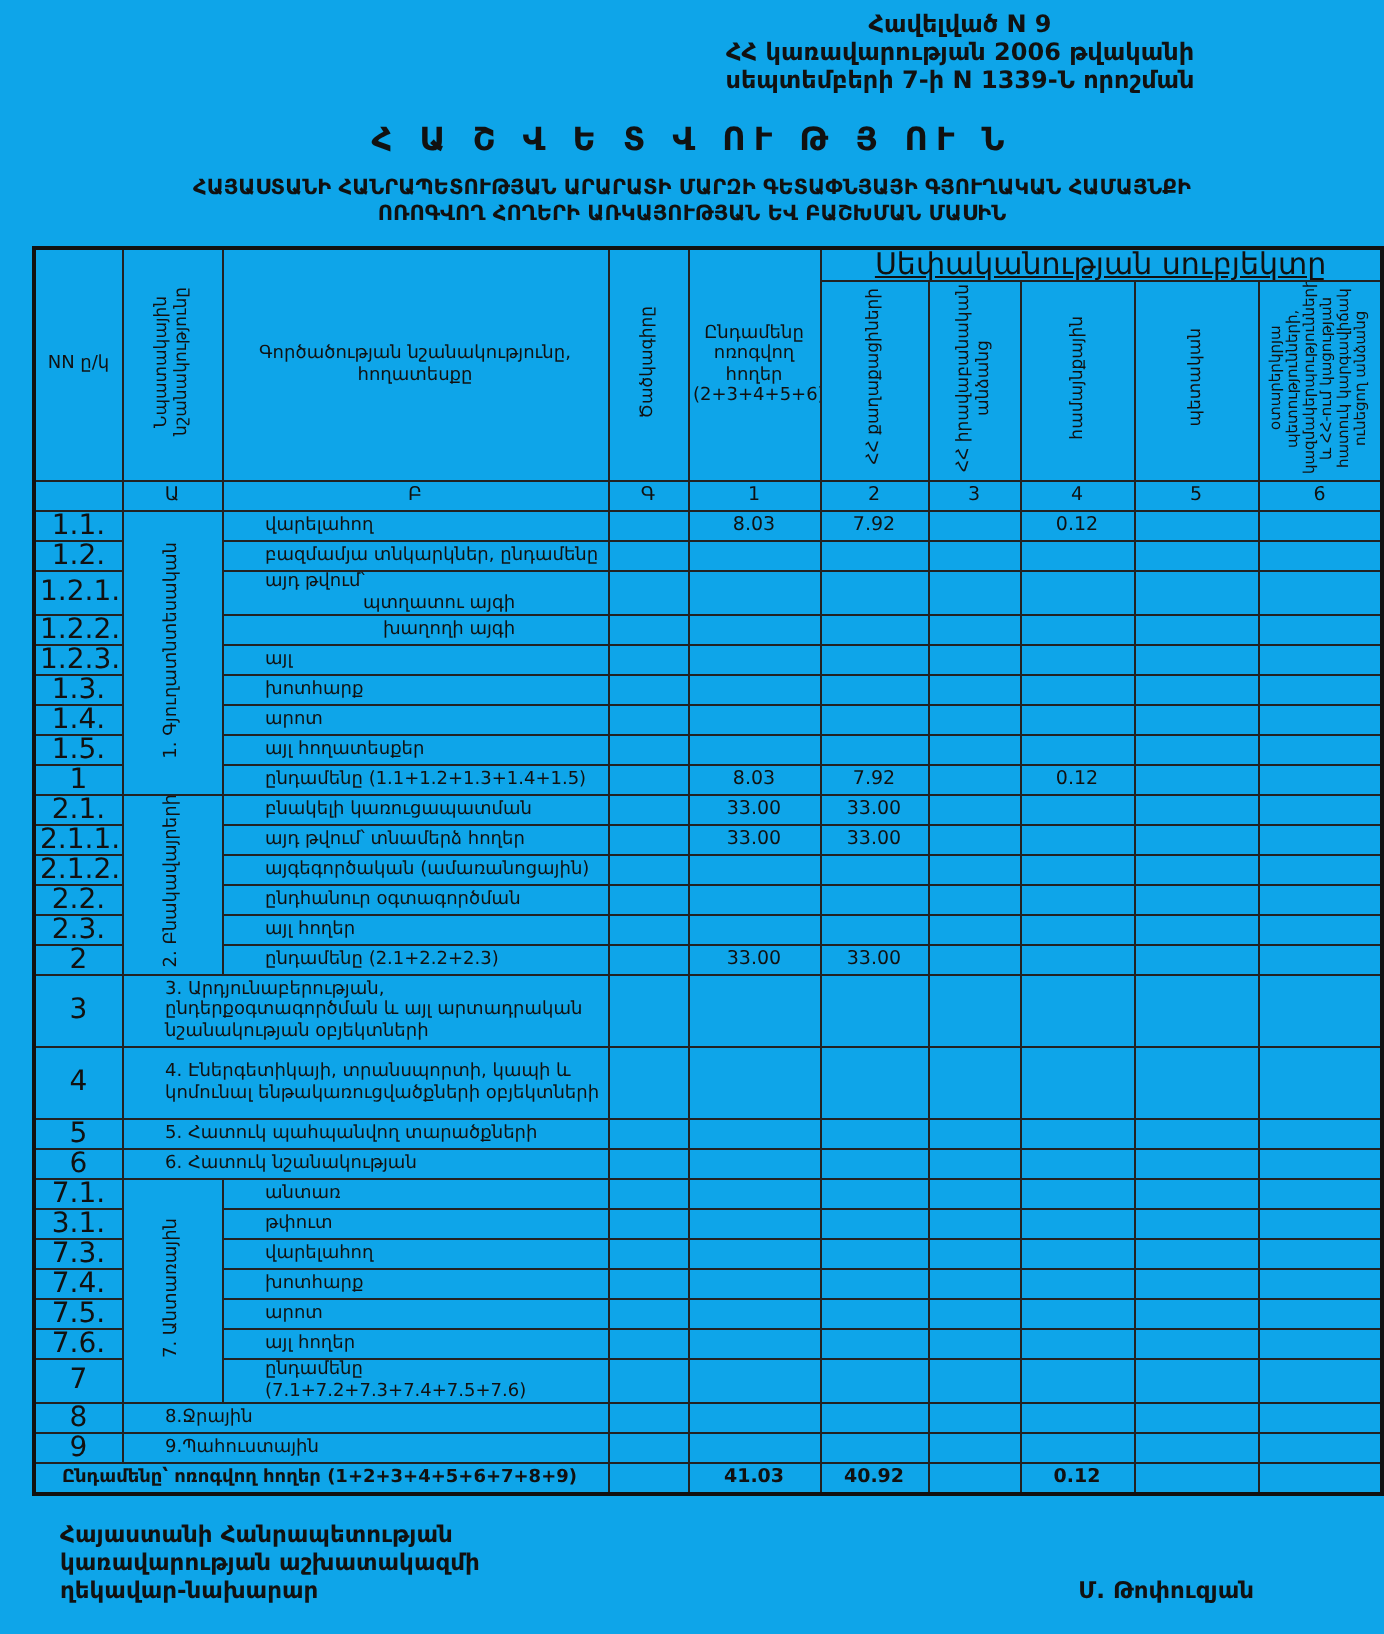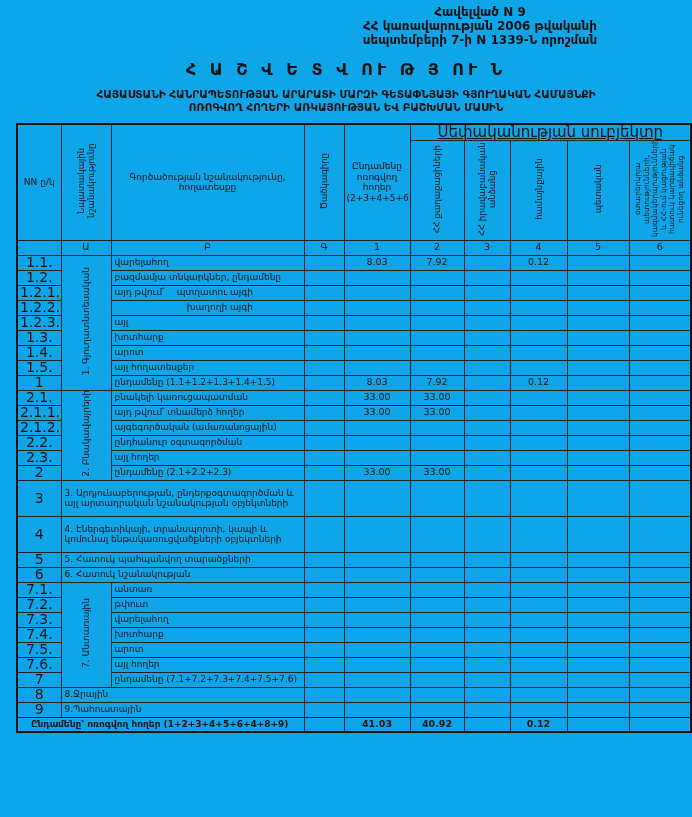--- a/index.html
+++ b/index.html
@@ -32,21 +32,21 @@
   thead tr.letters th { height:15px; text-align:center; font-size:9.5px; }
   th.hz { text-align:center; }
   .v {
     writing-mode:vertical-rl; transform:rotate(180deg);
     display:inline-block; max-height:96px; text-align:center;
     font-size:8.5px; line-height:10px;
   }
   .v.small { font-size:7.5px; line-height:8.5px; }
   tbody td { height:15px; }
   tbody td.c-no   { text-align:center; font-size:14px; }
-  tbody td.c-label{ text-align:left; padding-left:3px; }
+  tbody td.c-label{ text-align:left; padding-left:21px; }
   tbody td.c-label .lbl2 { float:right; margin-right:26%; }
   tbody td.c-group { text-align:center; }
   tbody td.c-group .v { max-height:140px; font-size:9px; }
   tbody td.c-val  { text-align:center; font-size:9.5px; }
   tbody tr.tall td { height:36px; }
   tbody tr.last td { font-weight:bold; }
   tbody tr.last td.c-label { text-align:center; padding-left:0; }
   
   .footer { margin:12px 0 0 30px; position:relative; font-weight:bold;
             font-size:11.5px; line-height:14px; }
@@ -333,21 +333,21 @@
           <td class="c-label">անտառ</td>
           <td class="c-code"></td>
           <td class="c-val"></td>
           <td class="c-val"></td>
           <td class="c-val"></td>
           <td class="c-val"></td>
           <td class="c-val"></td>
           <td class="c-val"></td>
         </tr>
         <tr>
-          <td class="c-no">7.2.</td>
+          <td class="c-no">3.1.</td>
           <td class="c-label">թփուտ</td>
           <td class="c-code"></td>
           <td class="c-val"></td>
           <td class="c-val"></td>
           <td class="c-val"></td>
           <td class="c-val"></td>
           <td class="c-val"></td>
           <td class="c-val"></td>
         </tr>
         <tr>
@@ -421,26 +421,32 @@
           <td class="c-label" colspan="2">9.Պահուստային</td>
           <td class="c-code"></td>
           <td class="c-val"></td>
           <td class="c-val"></td>
           <td class="c-val"></td>
           <td class="c-val"></td>
           <td class="c-val"></td>
           <td class="c-val"></td>
         </tr>
         <tr class="last">
-          <td class="c-label" colspan="3">Ընդամենը՝ ոռոգվող հողեր (1+2+3+4+5+6+4+8+9)</td>
+          <td class="c-label" colspan="3">Ընդամենը՝ ոռոգվող հողեր (1+2+3+4+5+6+7+8+9)</td>
           <td class="c-code"></td>
           <td class="c-val">41.03</td>
           <td class="c-val">40.92</td>
           <td class="c-val"></td>
           <td class="c-val">0.12</td>
           <td class="c-val"></td>
           <td class="c-val"></td>
         </tr>
       </tbody>
   </table>
 
+  <div class="footer">
+    <div>Հայաստանի Հանրապետության</div>
+    <div>կառավարության աշխատակազմի</div>
+    <div>ղեկավար-նախարար</div>
+    <span class="signature">Մ. Թոփուզյան</span>
+  </div>
 
 </div>
 
 </body></html>

